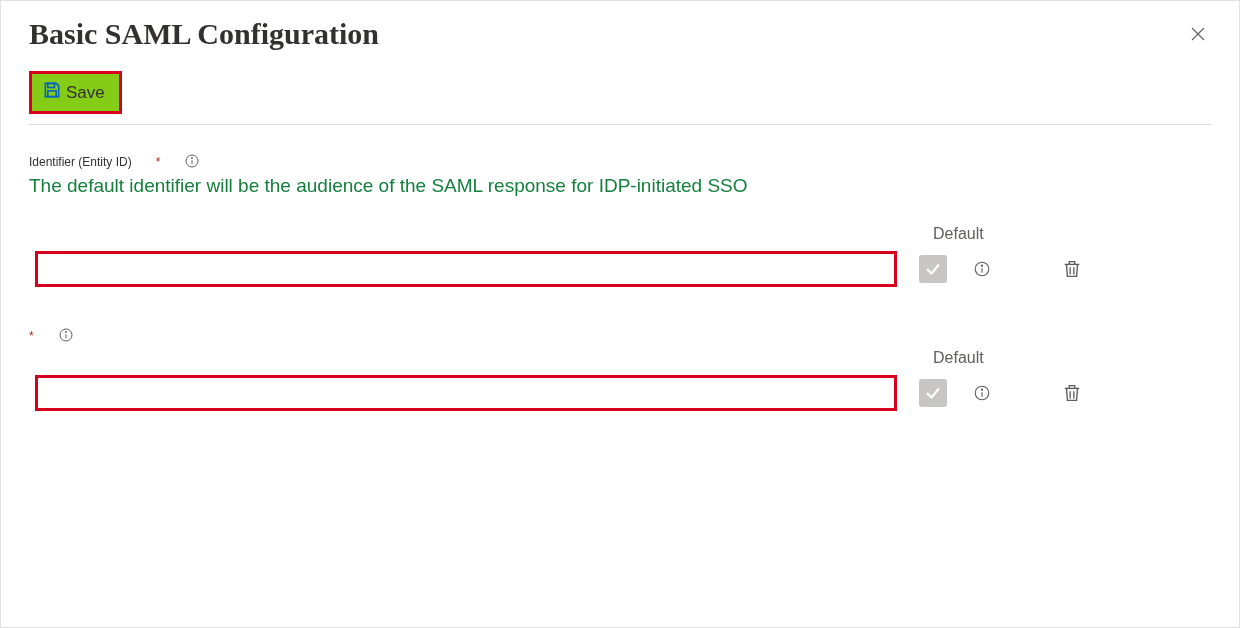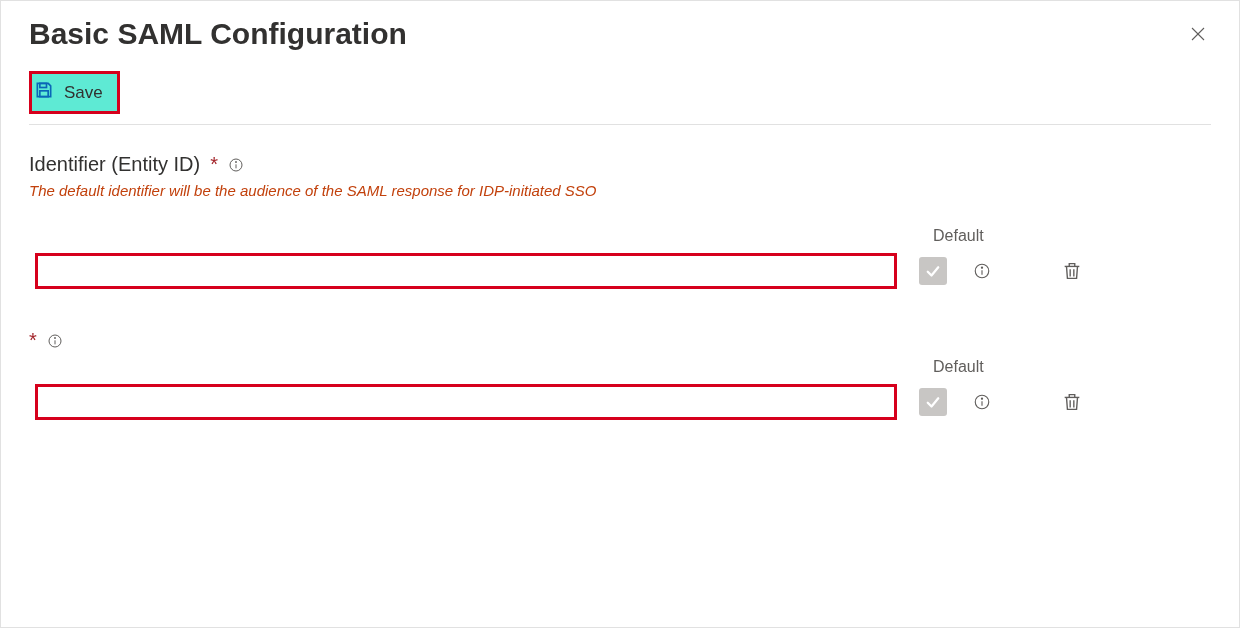--- a/index.html
+++ b/index.html
@@ -10,20 +10,21 @@
       background: #fff;
       color: #323130;
       border: 1px solid #e1e1e1;
       position: relative;
       padding: 16px 28px;
     }
     .header-row {
       display: flex;
       justify-content: space-between;
       align-items: flex-start;
+      font-family: Liberation Serif, serif;
     }
     h1 {
       font-size: 30px;
       font-weight: 600;
       color: #323130;
       margin-bottom: 20px;
     }
     .close-btn {
       background: none;
       border: none;
@@ -34,50 +35,49 @@
     }
     .close-btn svg { width: 18px; height: 18px; }
     .toolbar {
       border-bottom: 1px solid #e1e1e1;
       padding-bottom: 10px;
       margin-bottom: 28px;
     }
     .save-btn {
       display: inline-flex;
       align-items: center;
-      gap: 10px;
-      background: #5eead4;
+      gap: 4px;
+      background: #84cc16;
       border: 3px solid #d6001c;
-      padding: 6px 14px 6px 2px;
+      padding: 6px 14px 6px 10px;
       cursor: pointer;
       font-size: 17px;
       color: #323130;
     }
     .save-btn svg { width: 20px; height: 20px; }
     .section { margin-bottom: 40px; }
     .label-row {
       display: flex;
-      align-items: center;
-      gap: 10px;
-      font-size: 20px;
+      align-items: flex-end;
+      gap: 24px;
+      font-size: 12px;
       color: #323130;
       margin-bottom: 6px;
     }
     .label-row .req { color: #a4262c; }
     .info-icon {
       display: inline-flex;
       width: 16px;
       height: 16px;
       color: #605e5c;
     }
     .info-icon svg { width: 16px; height: 16px; }
     .desc {
-      font-style: italic;
-      font-size: 15px;
-      color: #c2410c;
+      font-size: 19px;
+      color: #15803d;
       margin-bottom: 28px;
     }
     .col-header-row {
       display: flex;
       margin-bottom: 8px;
       text-align: right;
     }
     .col-header-spacer { width: 900px; }
     .col-header {
       color: #605e5c;

